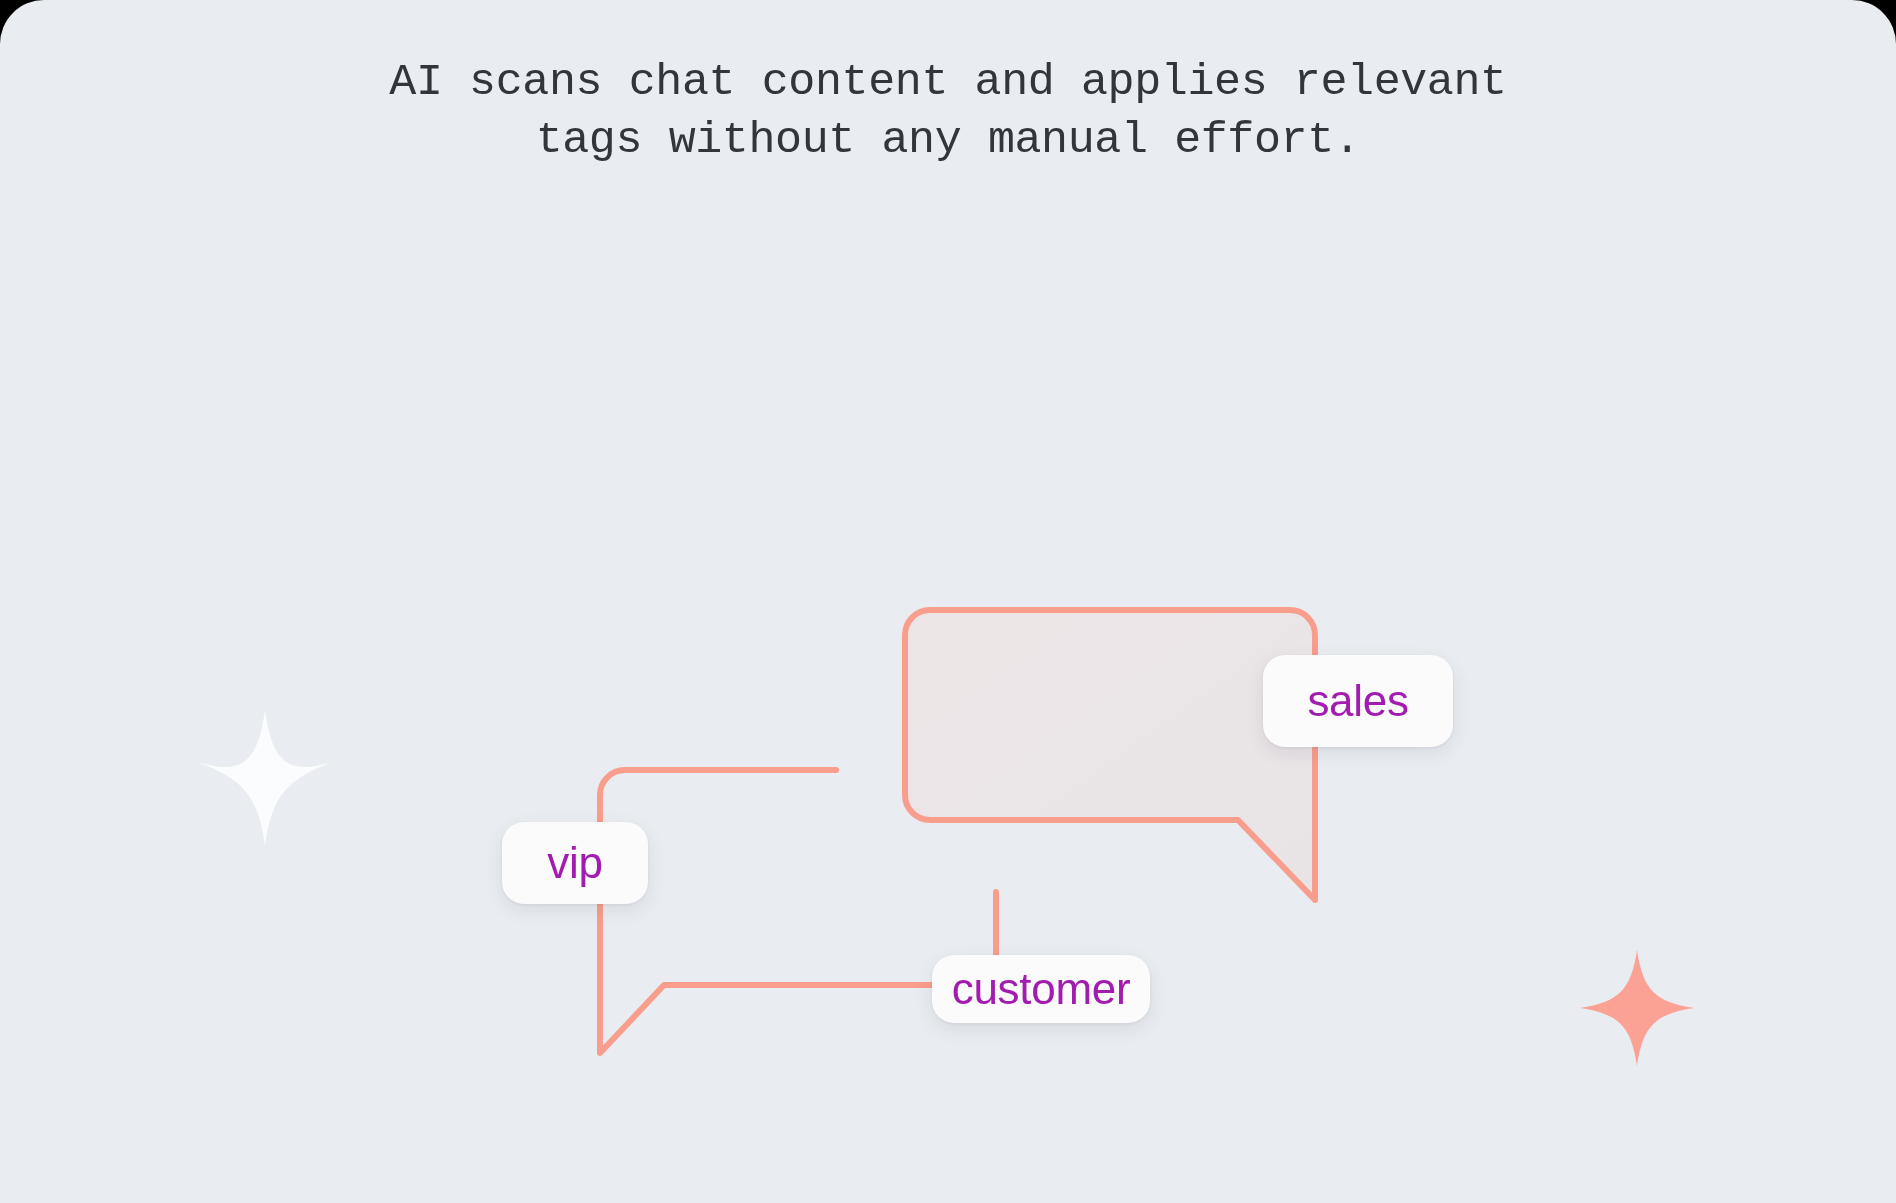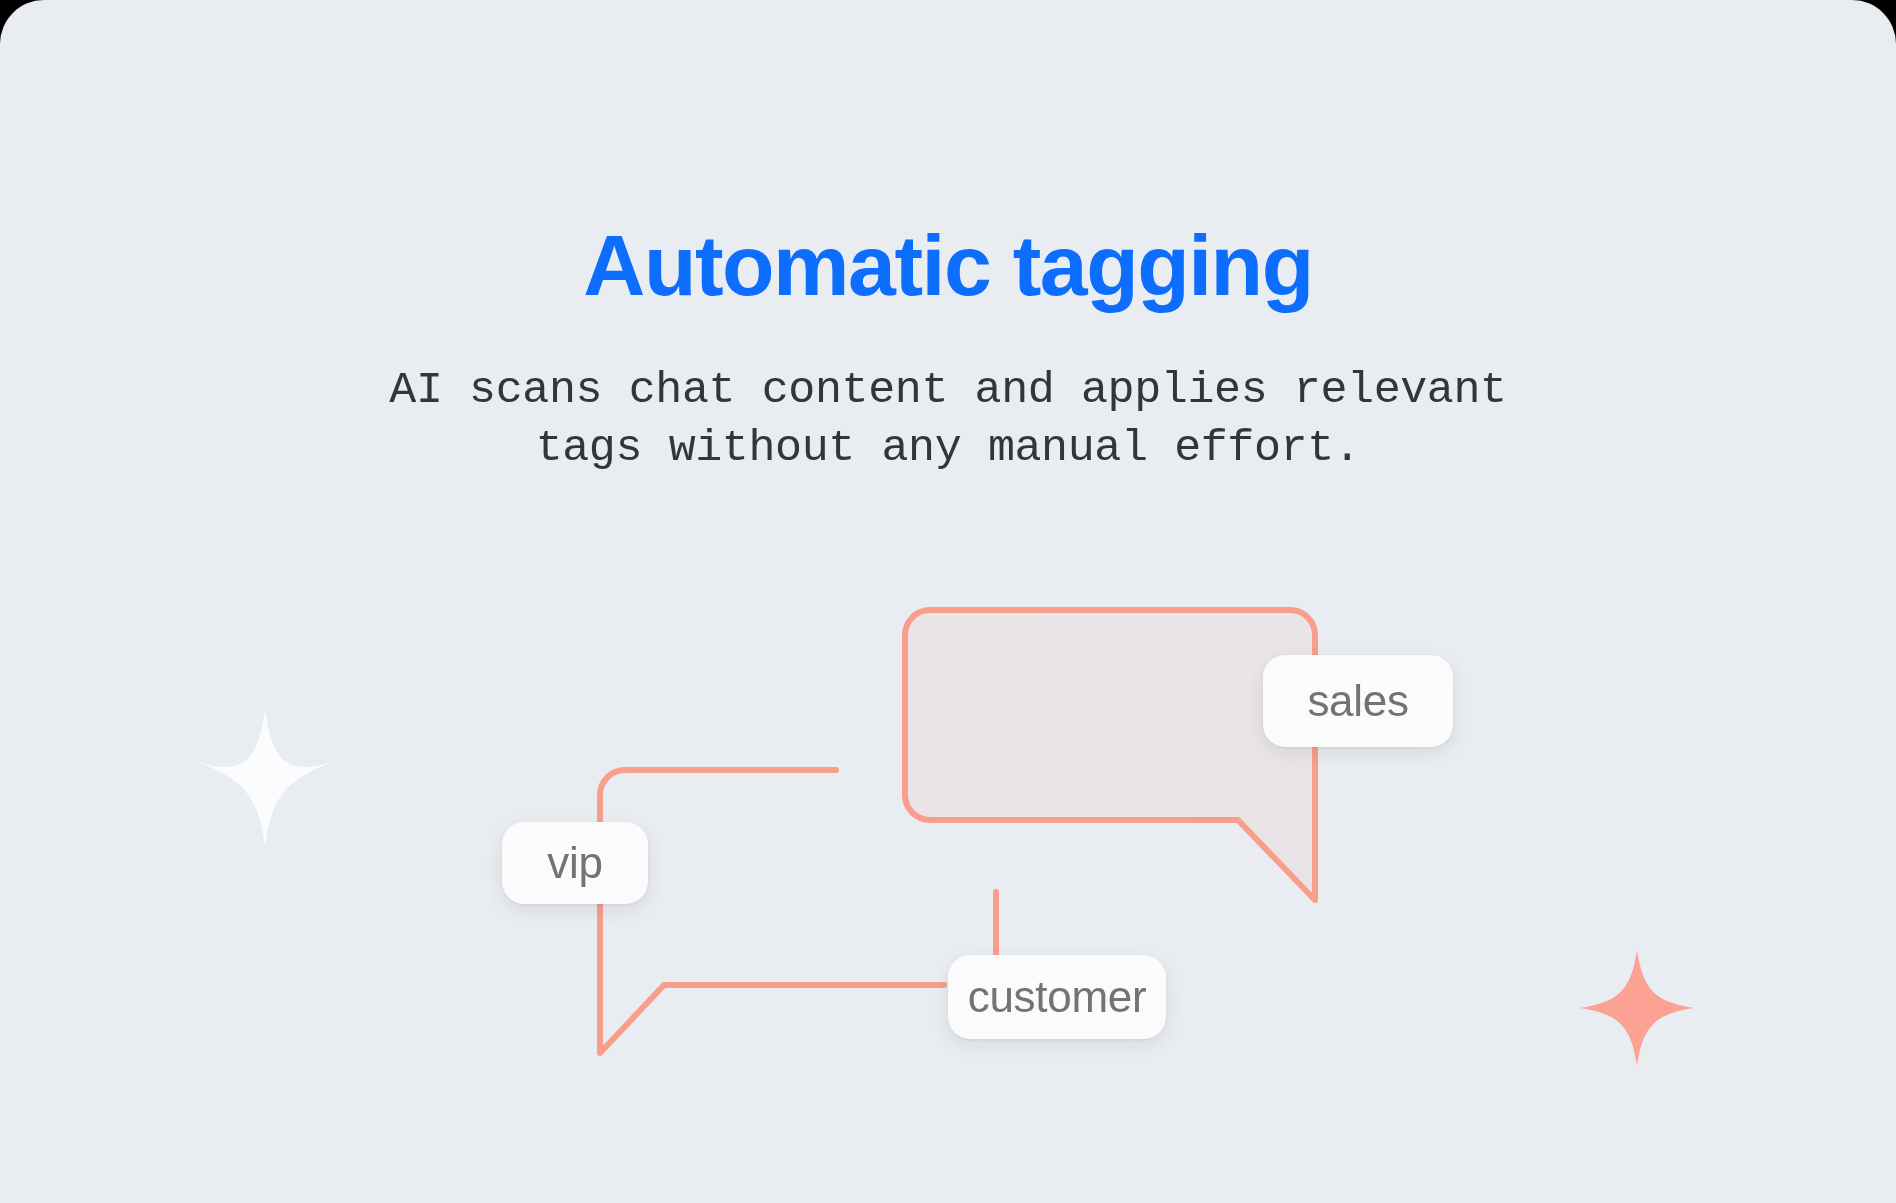--- a/index.html
+++ b/index.html
@@ -75,21 +75,21 @@
   }
 
   
   .tag-pill {
     position: absolute;
     display: flex;
     align-items: center;
     justify-content: center;
     background: #fbfbfc;
     border-radius: 22px;
-    color: #737373;
+    color: #a21caf;
     font-size: 44px;
     font-weight: 400;
     letter-spacing: -0.3px;
     box-shadow: 0 6px 18px rgba(60, 70, 90, 0.10),
                 0 1px 3px rgba(60, 70, 90, 0.08);
     font-family: "Liberation Sans", sans-serif;
     white-space: nowrap;
     box-sizing: border-box;
   }
 
@@ -104,22 +104,21 @@
     left: 1263px;
     top: 655px;
     width: 190px;
     height: 92px;
   }
 
   #tag-customer {
     left: 932px;
     top: 955px;
     width: 218px;
-    height: 84px;
-    margin-left: 16px;
+    height: 68px;
   }
 </style>
 </head>
 <body>
 
 <div id="card">
 
   <div id="illustration">
     <svg viewBox="0 0 1896 1203" xmlns="http://www.w3.org/2000/svg" aria-hidden="true">
       <defs>
@@ -178,17 +177,16 @@
 
   <div class="tag-pill" id="tag-sales">
     <span>sales</span>
   </div>
 
   <div class="tag-pill" id="tag-customer">
     <span>customer</span>
   </div>
 
   <div id="headings">
-    <h1 id="page-title">Automatic tagging</h1>
     <p id="page-subtitle">AI scans chat content and applies relevant tags without any manual effort.</p>
   </div>
 
 </div>
 
 </body></html>

